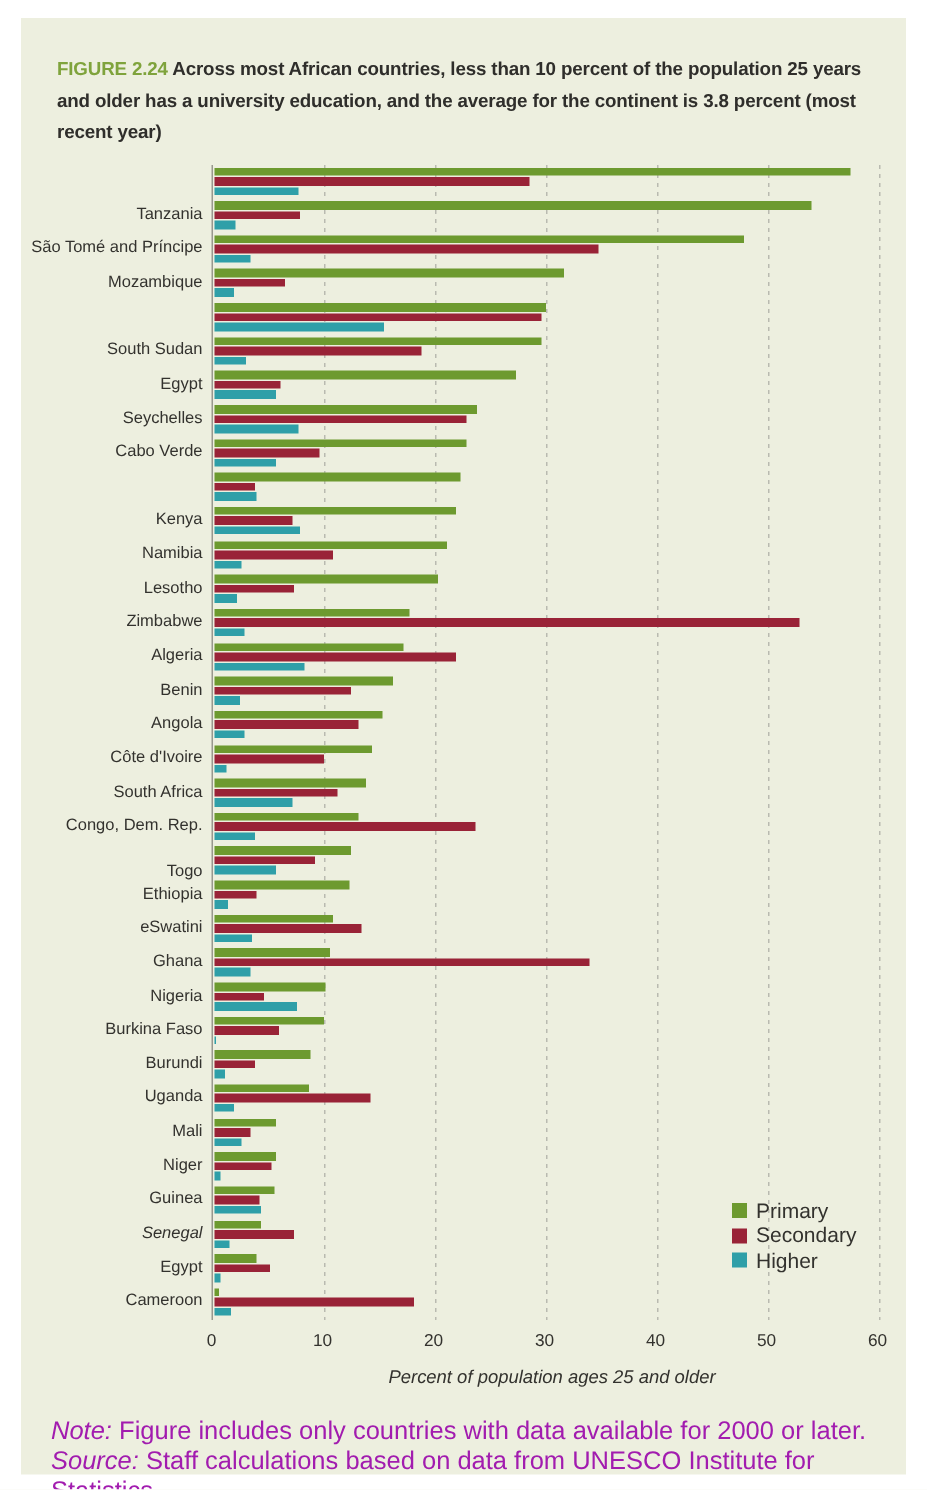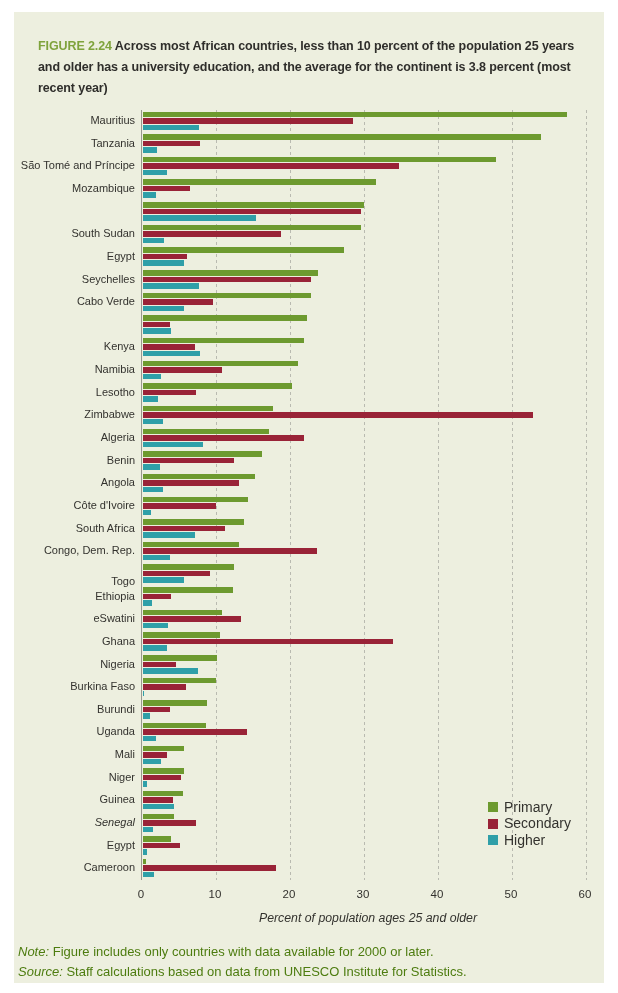--- a/index.html
+++ b/index.html
@@ -22,38 +22,37 @@
   .xticks{position:absolute;left:0;top:876px;width:590px;height:14px;}
   .xtick{position:absolute;transform:translateX(-50%);font-size:11.5px;color:#33322e;}
   .xlabel{position:absolute;left:127px;top:899px;width:454px;text-align:center;
         font-style:italic;font-size:12.3px;color:#33322e;}
   
   .legend{position:absolute;left:474px;top:787px;}
   .legend-item{display:flex;align-items:center;height:16.5px;}
   .swatch{width:10px;height:10px;display:inline-block;margin-right:6px;flex:0 0 auto;}
   .legend-label{font-size:14px;color:#33322e;line-height:11px;}
   
-  .note-line{position:absolute;left:4px;width:560px;font-size:13px;color:#4d7c0f;}
+  .note-line{position:absolute;left:20px;width:560px;font-size:17px;color:#a21caf;}
   .note-line .it{font-style:italic;}
   .note{top:932px;}
   .source{top:952px;}
 </style>
 </head>
 <body>
 
 <div class="page">
   <div class="panel">
 
     <div class="figure-title">
       <span class="fig-label">FIGURE 2.24</span>
       <span>Across most African countries, less than 10 percent of the population 25 years and older has a university education, and the average for the continent is 3.8 percent (most recent year)</span>
     </div>
 
     <div class="labels">
-        <div class="country-label" style="top: 0px;">Mauritius</div>
         <div class="country-label" style="top: 22.6471px;">Tanzania</div>
         <div class="country-label" style="top: 45.2941px;">São Tomé and Príncipe</div>
         <div class="country-label" style="top: 67.9412px;">Mozambique</div>
         <div class="country-label" style="top: 113.235px;">South Sudan</div>
         <div class="country-label" style="top: 135.882px;">Egypt</div>
         <div class="country-label" style="top: 158.529px;">Seychelles</div>
         <div class="country-label" style="top: 181.176px;">Cabo Verde</div>
         <div class="country-label" style="top: 226.471px;">Kenya</div>
         <div class="country-label" style="top: 249.118px;">Namibia</div>
         <div class="country-label" style="top: 271.765px;">Lesotho</div>

